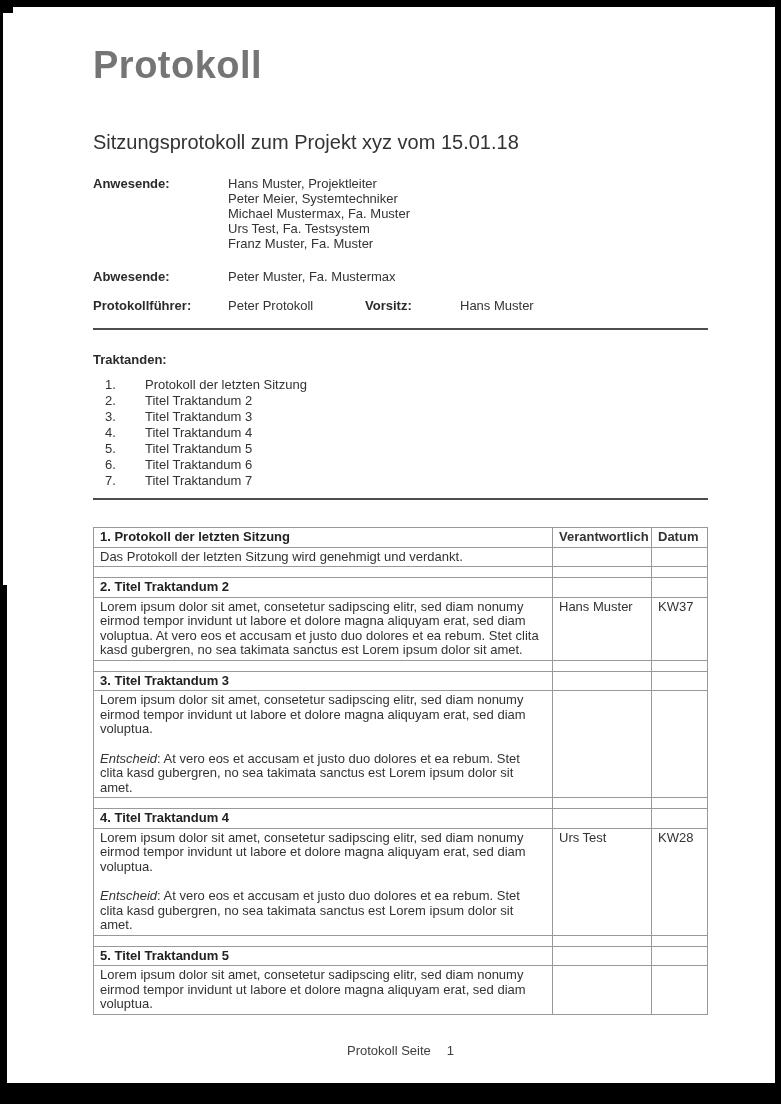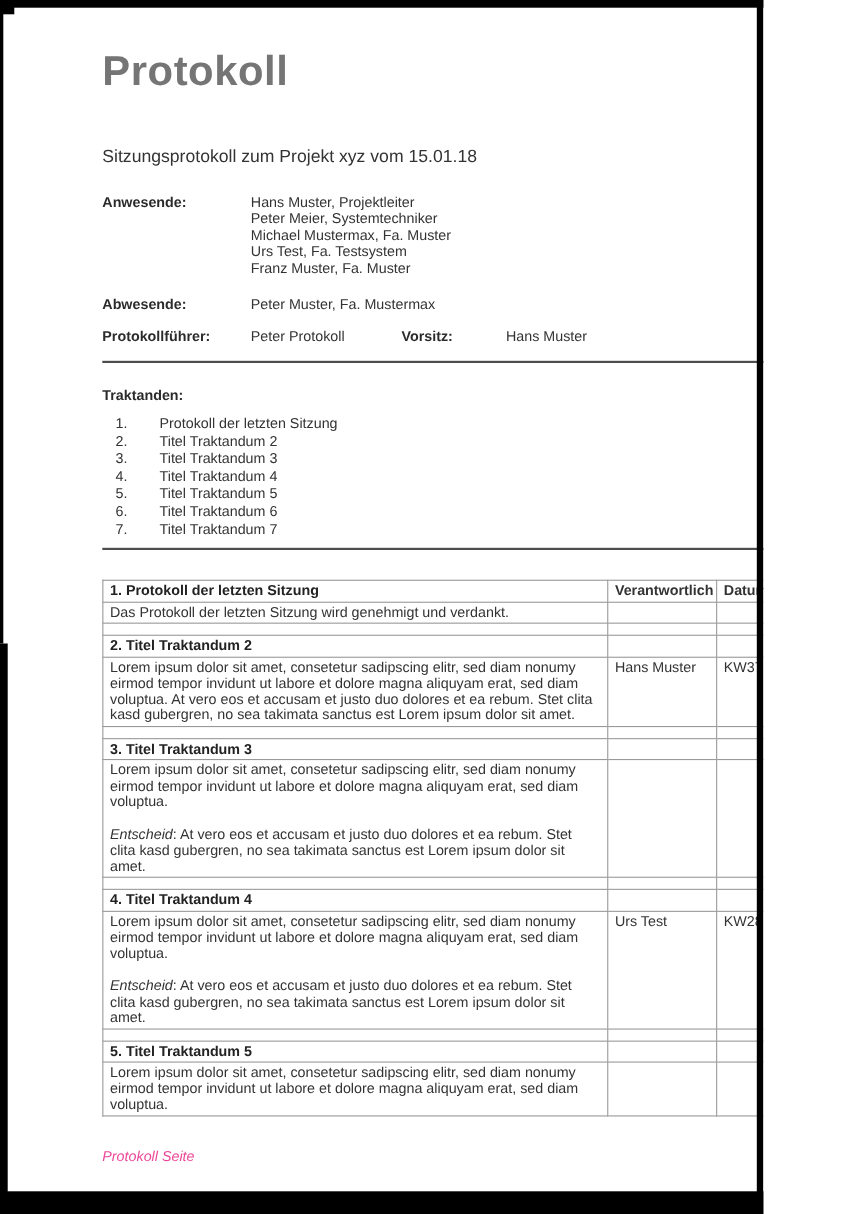--- a/index.html
+++ b/index.html
@@ -1,18 +1,18 @@
 <!DOCTYPE html>
 <html><head>
 <meta charset="utf-8">
 <style>
   html, body { margin: 0; padding: 0; background: #ffffff; }
   .canvas {
     position: relative;
-    width: 694px;
+    width: 781px;
     height: 1104px;
     background: #ffffff;
     overflow: hidden;
     font-family: "Liberation Sans", "DejaVu Sans", sans-serif;
     color: #333333;
   }
   
   .edge { position: absolute; background: #000; z-index: 5; }
   .edge-top    { left: 0; top: 0; width: 781px; height: 7px; }
   .edge-notch  { left: 0; top: 0; width: 13px; height: 13px; }
@@ -31,21 +31,21 @@
   h1.doc-title {
     margin: 0;
     font-size: 38px;
     line-height: 42px;
     font-weight: bold;
     color: #757575;
     letter-spacing: 0.5px;
   }
   .subtitle {
     margin-top: 47px;
-    font-size: 16px;
+    font-size: 20px;
     line-height: 19px;
     color: #333333;
   }
   .meta { margin-top: 24px; font-size: 13px; line-height: 15px; }
   .meta-row { display: grid; grid-template-columns: 135px 1fr; margin-bottom: 18px; }
   .meta-row.compact { margin-bottom: 14px; }
   .meta-row.four { grid-template-columns: 135px 137px 95px 1fr; margin-bottom: 15px; }
   .meta-label { font-weight: bold; color: #2b2b2b; }
   .meta-value { color: #333333; }
   .attendee-line { line-height: 15px; }
@@ -82,25 +82,24 @@
   td.cell-colhead { font-weight: bold; }
   tr.spacer-row td { height: 10px; padding: 0 6px; }
   td.cell-content p { margin: 0; }
   td.cell-content p + p { margin-top: 15px; }
   td.cell-content i { }
 
   .footer {
     width: 615px;
     margin-top: 28px;
     display: flex;
-    justify-content: space-between;
+    justify-content: center;
     gap: 16px;
     font-size: 13px;
-    color: #ec4899;
-    font-style: italic;
+    color: #404040;
   }
 </style>
 </head>
 <body>
 
 <div class="canvas">
   <div class="edge edge-top"></div>
   <div class="edge edge-notch"></div>
   <div class="edge edge-right"></div>
   <div class="edge edge-bottom"></div>

